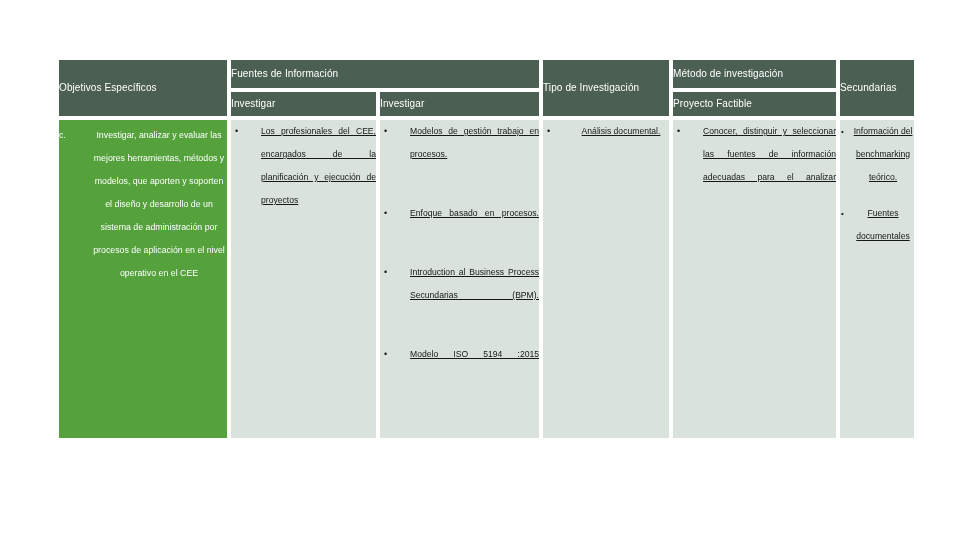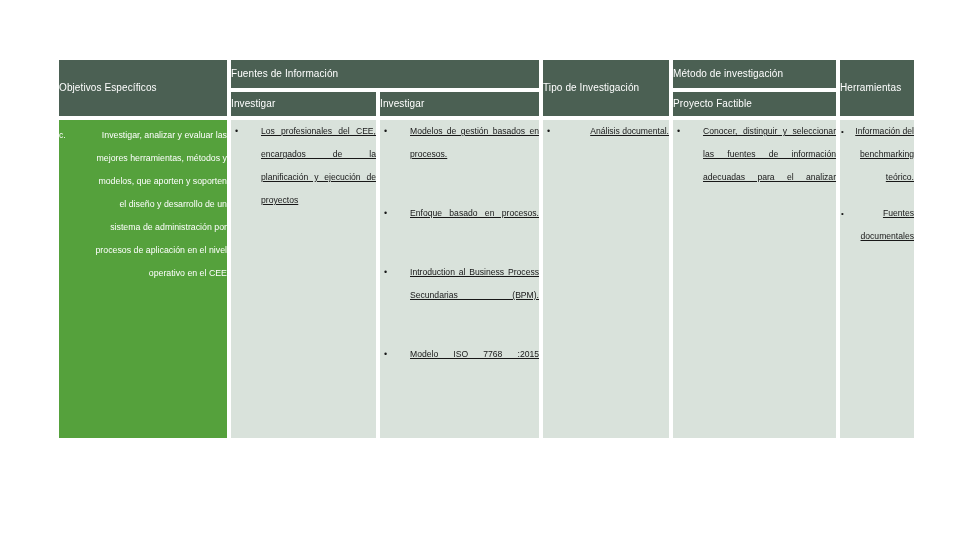--- a/index.html
+++ b/index.html
@@ -80,21 +80,21 @@
   .obj-marker {
     width: 32px;
     flex: 0 0 32px;
     font-size: 8.6px;
     line-height: 23px;
   }
   .obj-text {
     flex: 1 1 auto;
     font-size: 8.8px;
     line-height: 23px;
-    text-align: right;
+    text-align: center;
   }
 
   
   ul.blist {
     list-style: none;
     margin: 0;
     padding: 0;
   }
   ul.blist > li {
     position: relative;
@@ -115,21 +115,21 @@
     display: block;
     text-align: justify;
     text-decoration: underline;
   }
   
   ul.blist > li .btext::after {
     content: "";
     display: inline-block;
     width: 100%;
   }
-  ul.blist.nojust > li .btext { text-align: right; }
+  ul.blist.nojust > li .btext { text-align: center; }
   ul.blist.nojust > li .btext::after { display: none; }
 
   
   .tools-cell ul.blist > li {
     padding-left: 12px;
     margin-bottom: 13px;
   }
   .tools-cell ul.blist > li .bullet { left: 1px; font-size: 8px; }
 </style>
 </head>
@@ -146,21 +146,21 @@
       <col style="width:167px">
       <col style="width:78px">
     </colgroup>
     <tbody>
 
       <tr>
         <td class="hdr tall" rowspan="2">Objetivos Específicos</td>
         <td class="hdr row1" colspan="2">Fuentes de Información</td>
         <td class="hdr tall" rowspan="2">Tipo de Investigación</td>
         <td class="hdr row1">Método de investigación</td>
-        <td class="hdr tall" rowspan="2">Herramientas</td>
+        <td class="hdr tall" rowspan="2">Secundarias</td>
       </tr>
 
       <tr>
         <td class="hdr row2">Investigar</td>
         <td class="hdr row2">Investigar</td>
         <td class="hdr row2">Proyecto Factible</td>
       </tr>
 
       <tr>
 
@@ -177,33 +177,33 @@
               <span class="bullet">•</span>
               <span class="btext">Los profesionales del CEE, encargados de la planificación y ejecución de proyectos</span>
             </li>
           </ul>
         </td>
 
         <td class="body-cell">
           <ul class="blist">
             <li>
               <span class="bullet">•</span>
-              <span class="btext">Modelos de gestión basados en procesos.</span>
+              <span class="btext">Modelos de gestión trabajo en procesos.</span>
             </li>
             <li>
               <span class="bullet">•</span>
               <span class="btext">Enfoque basado en procesos.</span>
             </li>
             <li>
               <span class="bullet">•</span>
               <span class="btext">Introduction al Business Process Secundarias (BPM).</span>
             </li>
             <li>
               <span class="bullet">•</span>
-              <span class="btext">Modelo ISO 7768 :2015</span>
+              <span class="btext">Modelo ISO 5194 :2015</span>
             </li>
           </ul>
         </td>
 
         <td class="body-cell">
           <ul class="blist nojust">
             <li>
               <span class="bullet">•</span>
               <span class="btext">Análisis documental.</span>
             </li>

